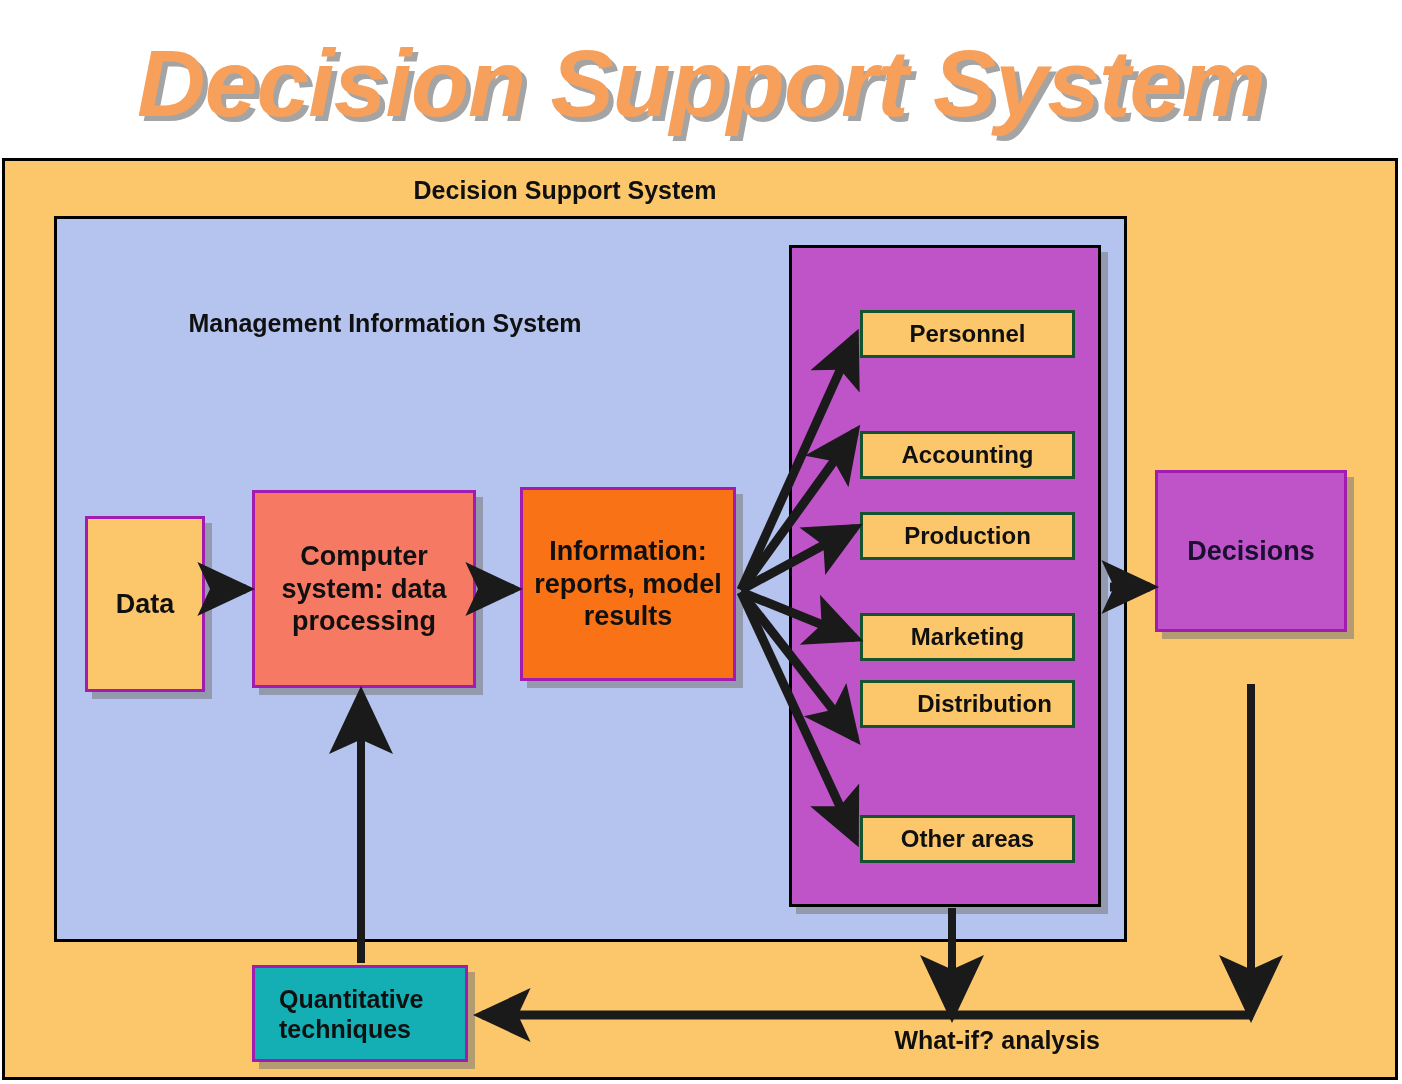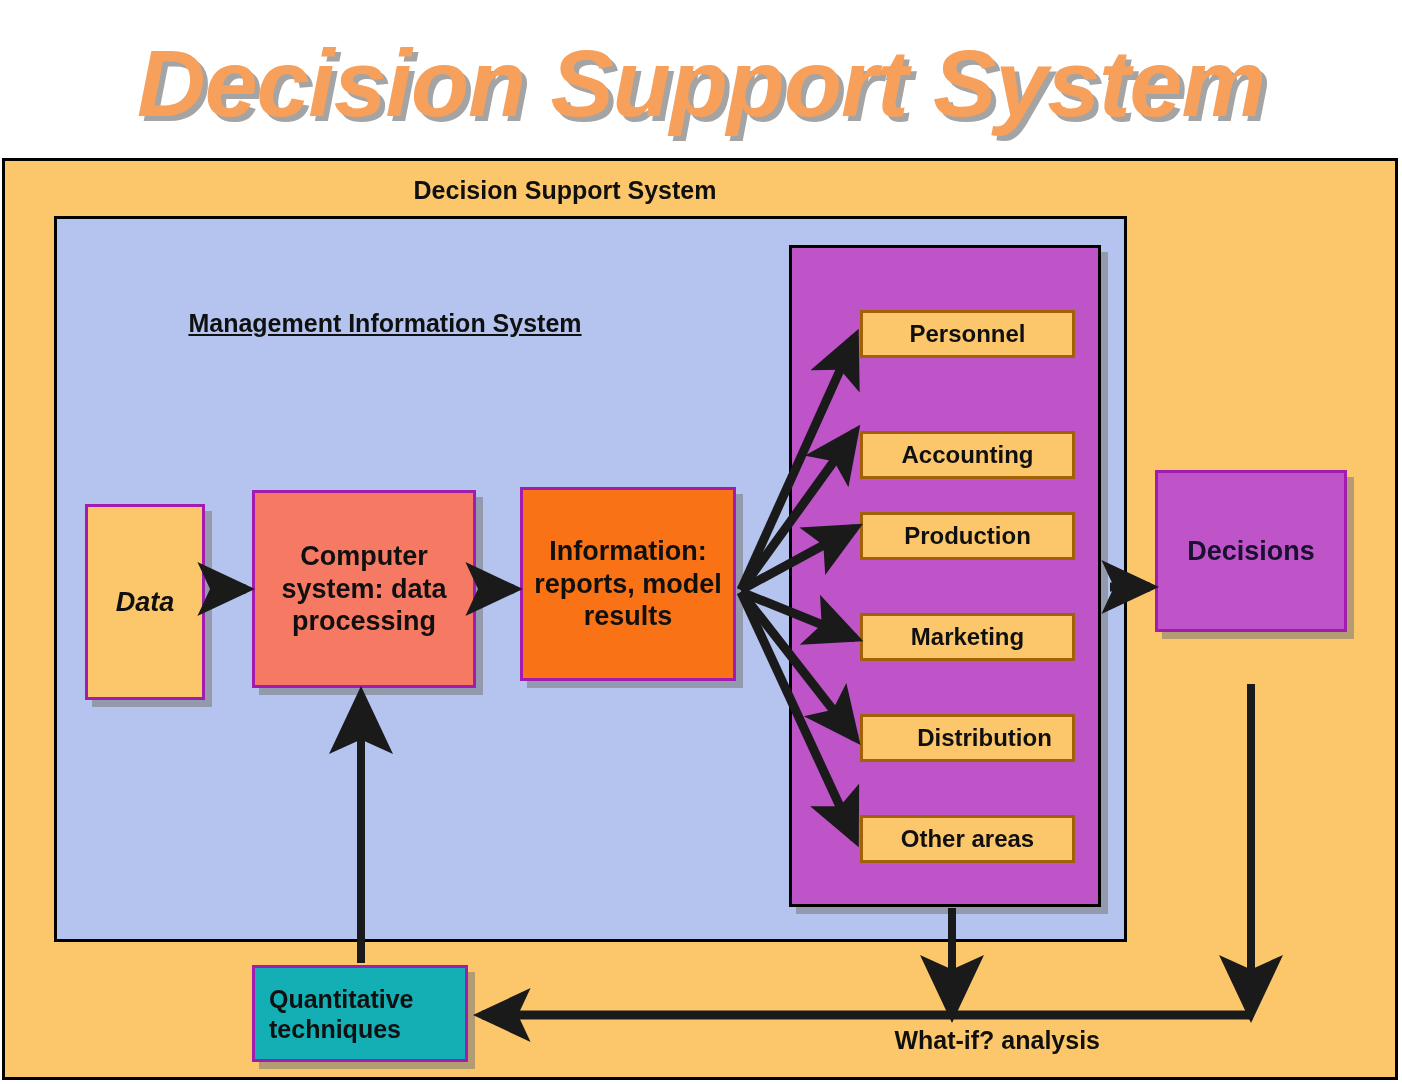--- a/index.html
+++ b/index.html
@@ -28,51 +28,51 @@
     position:absolute;left:0;top:176px;width:1130px;text-align:center;
     font-size:25px;font-weight:bold;color:#101010;
   }
 
   .mis-panel{
     position:absolute;left:54px;top:216px;width:1073px;height:726px;
     background:#B4C4EF;border:3px solid #000;box-sizing:border-box;
   }
   .mis-label{
     position:absolute;left:165px;top:308px;width:440px;text-align:center;
-    font-size:25px;font-weight:bold;color:#101010;line-height:1.25;text-decoration:underline;
+    font-size:25px;font-weight:bold;color:#101010;line-height:1.25;
   }
 
   .mgmt-panel{
     position:absolute;left:789px;top:245px;width:312px;height:662px;
     background:#BF53C8;border:3px solid #000;box-sizing:border-box;
     box-shadow:7px 7px 0 rgba(120,120,120,0.55);
   }
   .mgmt-label{
     position:absolute;left:789px;top:262px;width:312px;text-align:center;
     font-size:25px;font-weight:bold;color:#1a1030;
   }
 
   
   .box{
     position:absolute;border:3px solid #a21caf;box-sizing:border-box;
     display:flex;align-items:center;justify-content:center;text-align:center;
     font-weight:bold;color:#101010;
     box-shadow:7px 7px 0 rgba(120,120,120,0.55);
     line-height:1.2;
   }
-  .box-data   {left:85px; top:504px; width:120px;height:196px;background:#FCC76B;font-size:27px;font-style:italic;}
+  .box-data   {left:85px; top:516px; width:120px;height:176px;background:#FCC76B;font-size:27px;}
   .box-comp   {left:252px;top:490px; width:224px;height:198px;background:#F67A63;font-size:27px;}
   .box-info   {left:520px;top:487px; width:216px;height:194px;background:#f97316;font-size:27px;}
   .box-decide {left:1155px;top:470px;width:192px;height:162px;background:#BF53C8;font-size:27px;color:#1a1030;}
   .box-quant  {left:252px;top:965px; width:216px;height:97px;background:#13AFB5;font-size:25px;
-               align-items:center;justify-content:flex-end;padding-left:14px;text-align:left;}
+               align-items:center;justify-content:flex-end;padding-left:24px;text-align:left;}
 
   .dept{
     position:absolute;left:860px;width:215px;height:48px;
-    background:#FCC76B;border:3px solid #a16207;box-sizing:border-box;
+    background:#FCC76B;border:3px solid #14532d;box-sizing:border-box;
     display:flex;align-items:center;justify-content:center;
     font-size:24px;font-weight:bold;color:#101010;
   }
 
   .whatif-label{
     position:absolute;left:560px;top:1026px;width:540px;text-align:right;
     font-size:25px;font-weight:bold;color:#101010;
   }
 
   svg.overlay{position:absolute;left:0;top:0;width:1402px;height:1084px;pointer-events:none;}
@@ -97,21 +97,21 @@
   </div>
   <div class="dept" style="top:411px;margin-top:20px;">
     <span>Accounting</span>
   </div>
   <div class="dept" style="top:512px;">
     <span>Production</span>
   </div>
   <div class="dept" style="top:613px;">
     <span>Marketing</span>
   </div>
-  <div class="dept" style="top:714px;padding-left:34px;">
+  <div class="dept" style="top:680px;padding-left:34px;">
     <span>Distribution</span>
   </div>
   <div class="dept" style="top:815px;text-align:center;">
     <span>Other areas</span>
   </div>
 
   <div class="box box-data">
     <span>Data</span>
   </div>
   <div class="box box-comp">

